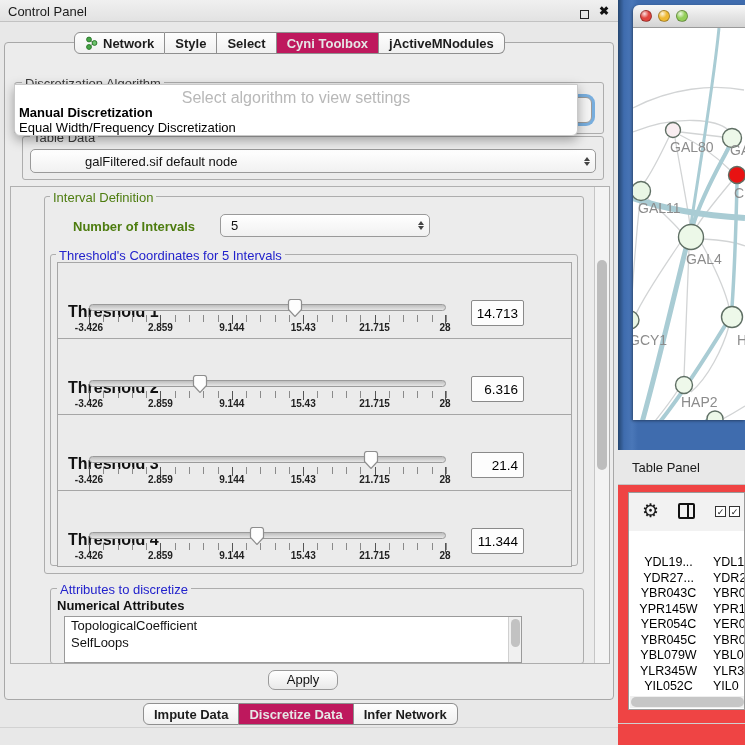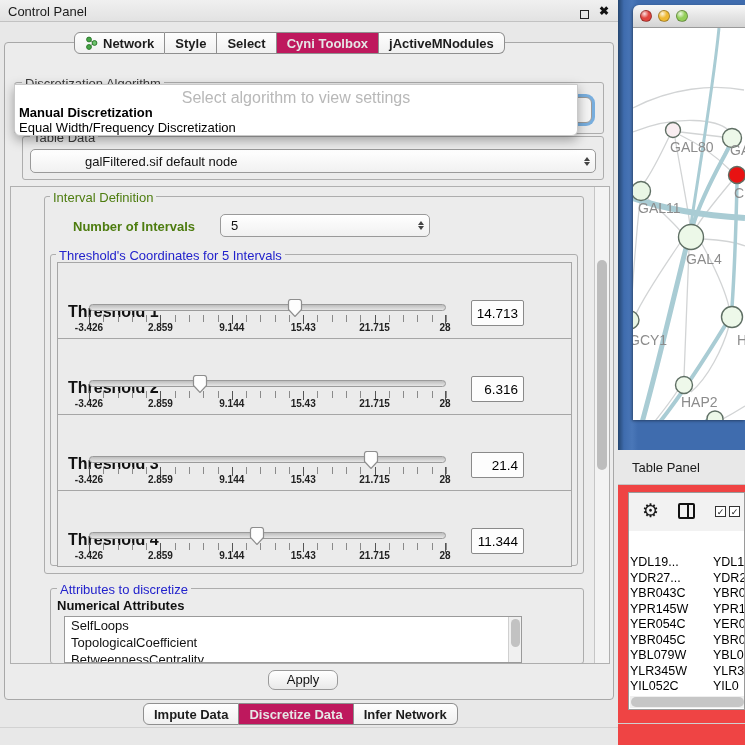--- a/index.html
+++ b/index.html
@@ -117,21 +117,21 @@
   .split-icon { position:absolute; left:49px; top:10px; width:17px; height:16px; border:2px solid #111; border-radius:2px; }
   .split-icon i { position:absolute; left:50%; top:0; width:2px; height:100%; background:#111; }
   .cb { position:absolute; top:13px; width:11px; height:11px; border:1px solid #333; background:#fff; font-size:9px;
     line-height:10px; text-align:center; color:#111; }
   .cb1 { left:86px; } .cb2 { left:100px; }
   .tp-header { position:absolute; left:1px; top:39px; height:22px; display:flex; }
   .tp-hcell { background:#b9ddec; border:1px solid #8f8f8f; font-size:12.5px; color:#111;
     display:flex; align-items:center; justify-content:center; overflow:hidden; white-space:nowrap; }
   .tp-body { position:absolute; left:1px; top:62px; width:116px; }
   .tp-row { display:flex; height:15.5px; font-size:12.5px; color:#000; }
-  .tp-c1 { width:77px; overflow:hidden; white-space:nowrap; }
+  .tp-c1 { width:77px; text-align:center; overflow:hidden; white-space:nowrap; }
   .tp-c2 { width:39px; padding-left:6px; overflow:hidden; white-space:nowrap; }
   .hscroll { position:absolute; left:1px; top:203px; width:115px; height:12px; background:#efefef; }
   .hscroll .thumb { position:absolute; left:1px; top:1px; width:113px; height:10px; background:#c6c6c6; border-radius:5px; }
   .bottom-line { position:absolute; left:0; top:723px; width:127px; height:1px; background:#cfcfcf; }
 </style>
 </head>
 <body>
 
 <div class="root">
 
@@ -304,23 +304,22 @@
           <span style="left: 387px;">28</span>
         </div>
       <div class="thr-value">11.344</div>
     </div>
 
     <div class="group" style="left:50px; top:588px; width:534px; height:76px; z-index:2;"></div>
     <div class="group-label g-blue" style="left:57px; top:582px; z-index:3;">Attributes to discretize</div>
     <div class="abs" style="left:57px; top:598px; font-size:13px; font-weight:bold; color:#111; z-index:3;">Numerical Attributes</div>
     <div class="attr-list">
       <div id="attr-items">
+          <div class="item">TopologicalCoefficient</div>
           <div class="item">SelfLoops</div>
-          <div class="item">TopologicalCoefficient</div>
-          <div class="item">BetweennessCentrality</div>
         </div>
       <div class="list-scroll">
           <div class="thumb"></div>
         </div>
     </div>
 
     <div class="apply-btn">Apply</div>
 
     <div class="bottom-tabbar">
       <div class="tab">

